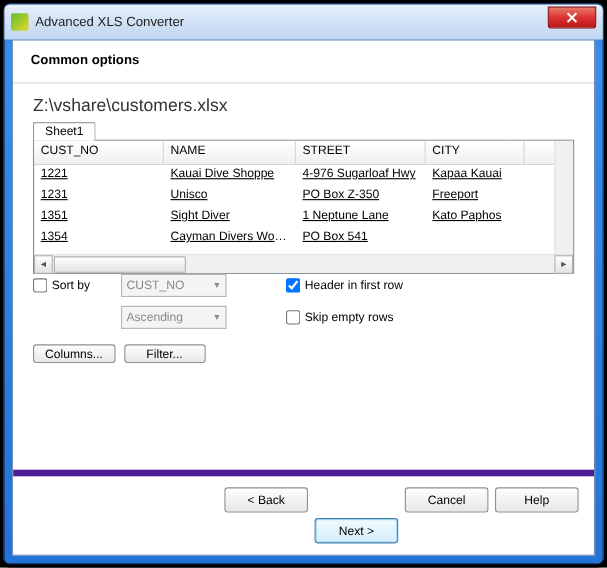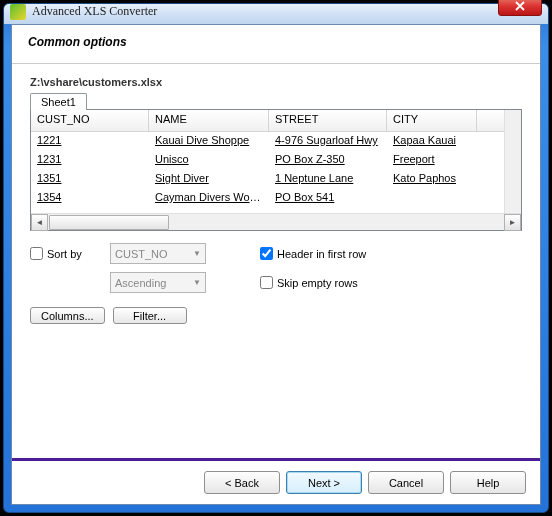--- a/index.html
+++ b/index.html
@@ -16,27 +16,26 @@
     top: 3px; left: 3px;
     width: 546px; height: 510px;
     background: linear-gradient(to bottom, #2a6fd4 0%, #3a8de8 8%, #2472d8 100%);
     border: 1px solid #1a4a8a;
     border-radius: 6px;
     box-shadow: 0 0 0 3px #000;
     display: flex;
     flex-direction: column;
   }
   .titlebar {
-    height: 20px;
-    display: flex;
-    align-items: flex-start;
+    height: 32px;
+    display: flex;
+    align-items: center;
     padding: 0 6px;
     background: linear-gradient(to bottom, #e8f0fb 0%, #d5e4f7 40%, #bfd6f0 100%);
     border-radius: 5px 5px 0 0;
-    font-family: Liberation Serif, serif;
   }
   .title-icon {
     width: 16px; height: 16px;
     background: linear-gradient(135deg, #5bbf2e, #e8d52e);
     border-radius: 2px;
     margin-right: 6px;
   }
   .title-text { color: #222; font-size: 12px; flex: 1; }
   .close-btn {
     width: 44px; height: 20px;
@@ -55,31 +54,30 @@
     margin: 0 7px 7px 7px;
     background: #fff;
     border: 1px solid #6a8ab0;
     display: flex;
     flex-direction: column;
   }
   .header-section {
     padding: 10px 16px 14px 16px;
     border-bottom: 1px solid #ccc;
     background: #fff;
-    font-style: italic;
   }
   .header-title { font-weight: bold; font-size: 12px; color: #000; }
   .body-section {
     flex: 1;
     padding: 12px 18px 8px 18px;
     background: #fff;
     display: flex;
     flex-direction: column;
   }
-  .filepath { font-size: 11px; color: #333; margin-bottom: 4px; font-weight: bold; }
+  .filepath { font-size: 16px; color: #333; margin-bottom: 4px; }
   .tabstrip { display: flex; }
   .tab {
     border: 1px solid #919b9c;
     border-bottom: none;
     background: #fff;
     padding: 2px 10px;
     font-size: 11px;
     border-radius: 2px 2px 0 0;
     position: relative;
     top: 1px;
@@ -149,21 +147,20 @@
     left: 0; top: 0;
     width: 120px; height: 15px;
     margin: 1px;
     background: linear-gradient(to bottom, #fefefe, #e3e3e3);
     border: 1px solid #b0b0b0;
     border-radius: 1px;
   }
   .options-row1 {
     display: flex;
     align-items: center;
-    margin-top: 12px;
     gap: 0;
   }
   .options-row2 {
     display: flex;
     align-items: center;
     margin-top: 8px;
   }
   .checkbox {
     display: inline-flex;
     align-items: center;
@@ -191,39 +188,40 @@
     border-radius: 3px;
     font-size: 11px;
     padding: 0 10px;
   }
   .buttons-row3 {
     display: flex;
     gap: 8px;
     margin-top: 14px;
   }
   .footer-bar {
-    border-top: 3px solid #4c1d95;
+    border-top: 6px solid #4c1d95;
     padding: 10px 14px;
     display: flex;
     justify-content: flex-end;
     gap: 6px;
     background: #fff;
   }
   .footer-btn {
     height: 23px;
     width: 76px;
     background: linear-gradient(to bottom, #fefefe, #e6e6e6);
     border: 1px solid #8e8f8f;
     border-radius: 3px;
     font-size: 11px;
   }
   .footer-btn.default {
     border: 1px solid #3c7fb1;
     box-shadow: inset 0 0 0 1px #a7d9f5;
     background: linear-gradient(to bottom, #f2f9fe, #d5effc);
+    margin-top: 28px;
   }
 </style>
 </head>
 <body>
 
 <div class="window">
 
   <div class="titlebar">
     <div class="title-icon"></div>
     <div class="title-text">Advanced XLS Converter</div>

